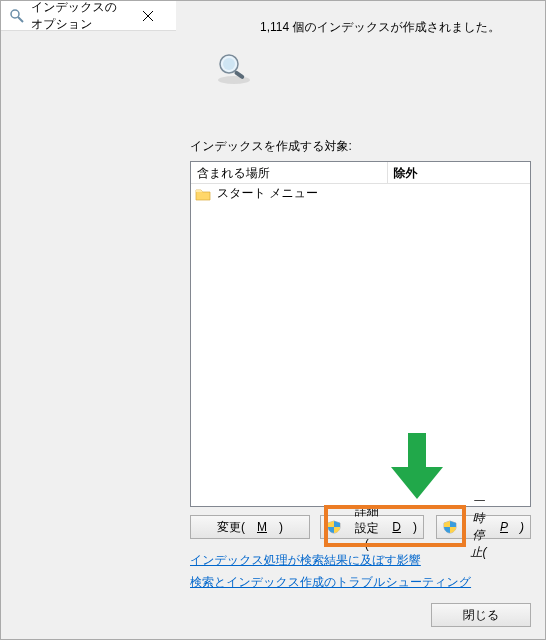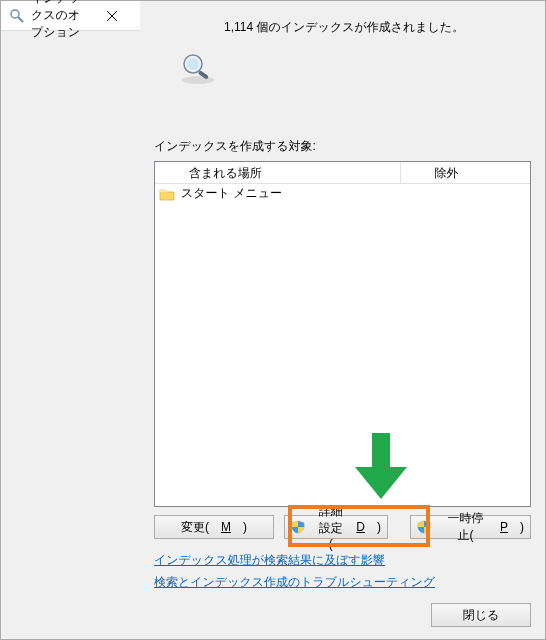--- a/index.html
+++ b/index.html
@@ -12,33 +12,33 @@
     .content { flex: 1; padding: 14px 14px 12px 14px; display:flex; flex-direction:column; }
     .status-block { display:flex; align-items:flex-start; padding: 4px 0 0 70px; }
     .status-block .text { color:#000; line-height: 1.4; }
     .status-row2 { display:flex; align-items:center; padding: 16px 0 0 22px; }
     .status-row2 .bigicon { width: 44px; display:flex; justify-content:center; }
     .status-row2 .text { margin-left: 18px; color:#000; }
     .spacer1 { height: 52px; }
     .section-label { color:#000; margin-bottom: 6px; }
     .list-frame { background:#fff; border: 1px solid #828790; flex:1; display:flex; flex-direction:column; position:relative; min-height: 300px;}
     .list-header { display:flex; height: 22px; border-bottom: 1px solid #e1e1e1; }
-    .list-header .col { padding: 3px 6px; color:#000; border-right: 1px solid #e1e1e1; text-align:left;margin-left:28px;}
+    .list-header .col { padding: 3px 6px; color:#000; border-right: 1px solid #e1e1e1; text-align:left;}
     .list-header .col1 { width: 58%; }
-    .list-header .col2 { flex:1; border-right:none; }
+    .list-header .col2 { flex:1; border-right:none;font-weight:bold; }
     .list-body { flex:1; position:relative; }
     .list-row { display:flex; align-items:center; height: 20px; padding: 0 4px; gap:6px; }
     .folder-icon { width:16px; height:16px; display:inline-flex; }
     .list-row span { color:#000; }
     .arrow-annotation { position:absolute; left:200px; bottom: 4px; }
     .buttons-row { display:flex; gap: 10px; padding-top: 8px; position:relative;}
     .btn { height: 24px; background: linear-gradient(#f7f7f7,#e5e5e5); border:1px solid #adadad; display:flex; align-items:center; justify-content:center; gap:12px; cursor:pointer; color:#000; padding: 0 6px;}
     .btn-change { width: 120px; }
     .btn-adv { width: 104px; }
-    .btn-pause { width: 121px; margin-left: 12px;}
+    .btn-pause { width: 95px; margin-left: 2px; font-style: italic;}
     .shield { width:14px; height:14px; display:inline-flex;}
     .mnemonic { text-decoration: underline; }
     .highlight-box { position:absolute; border: 4px solid #ec7c24; left: 134px; top: -2px; width: 142px; height: 42px; pointer-events:none;}
     .links { padding-top: 10px; line-height: 22px;}
     .links a { color: #0066cc; text-decoration: underline; cursor:pointer;}
     .footer { display:flex; justify-content:flex-end; padding: 10px 0 0 0;}
     .close-btn { width: 100px; height: 24px; background: linear-gradient(#f7f7f7,#e5e5e5); border:1px solid #adadad; cursor:pointer;}
   </style>
 </head>
 <body>

